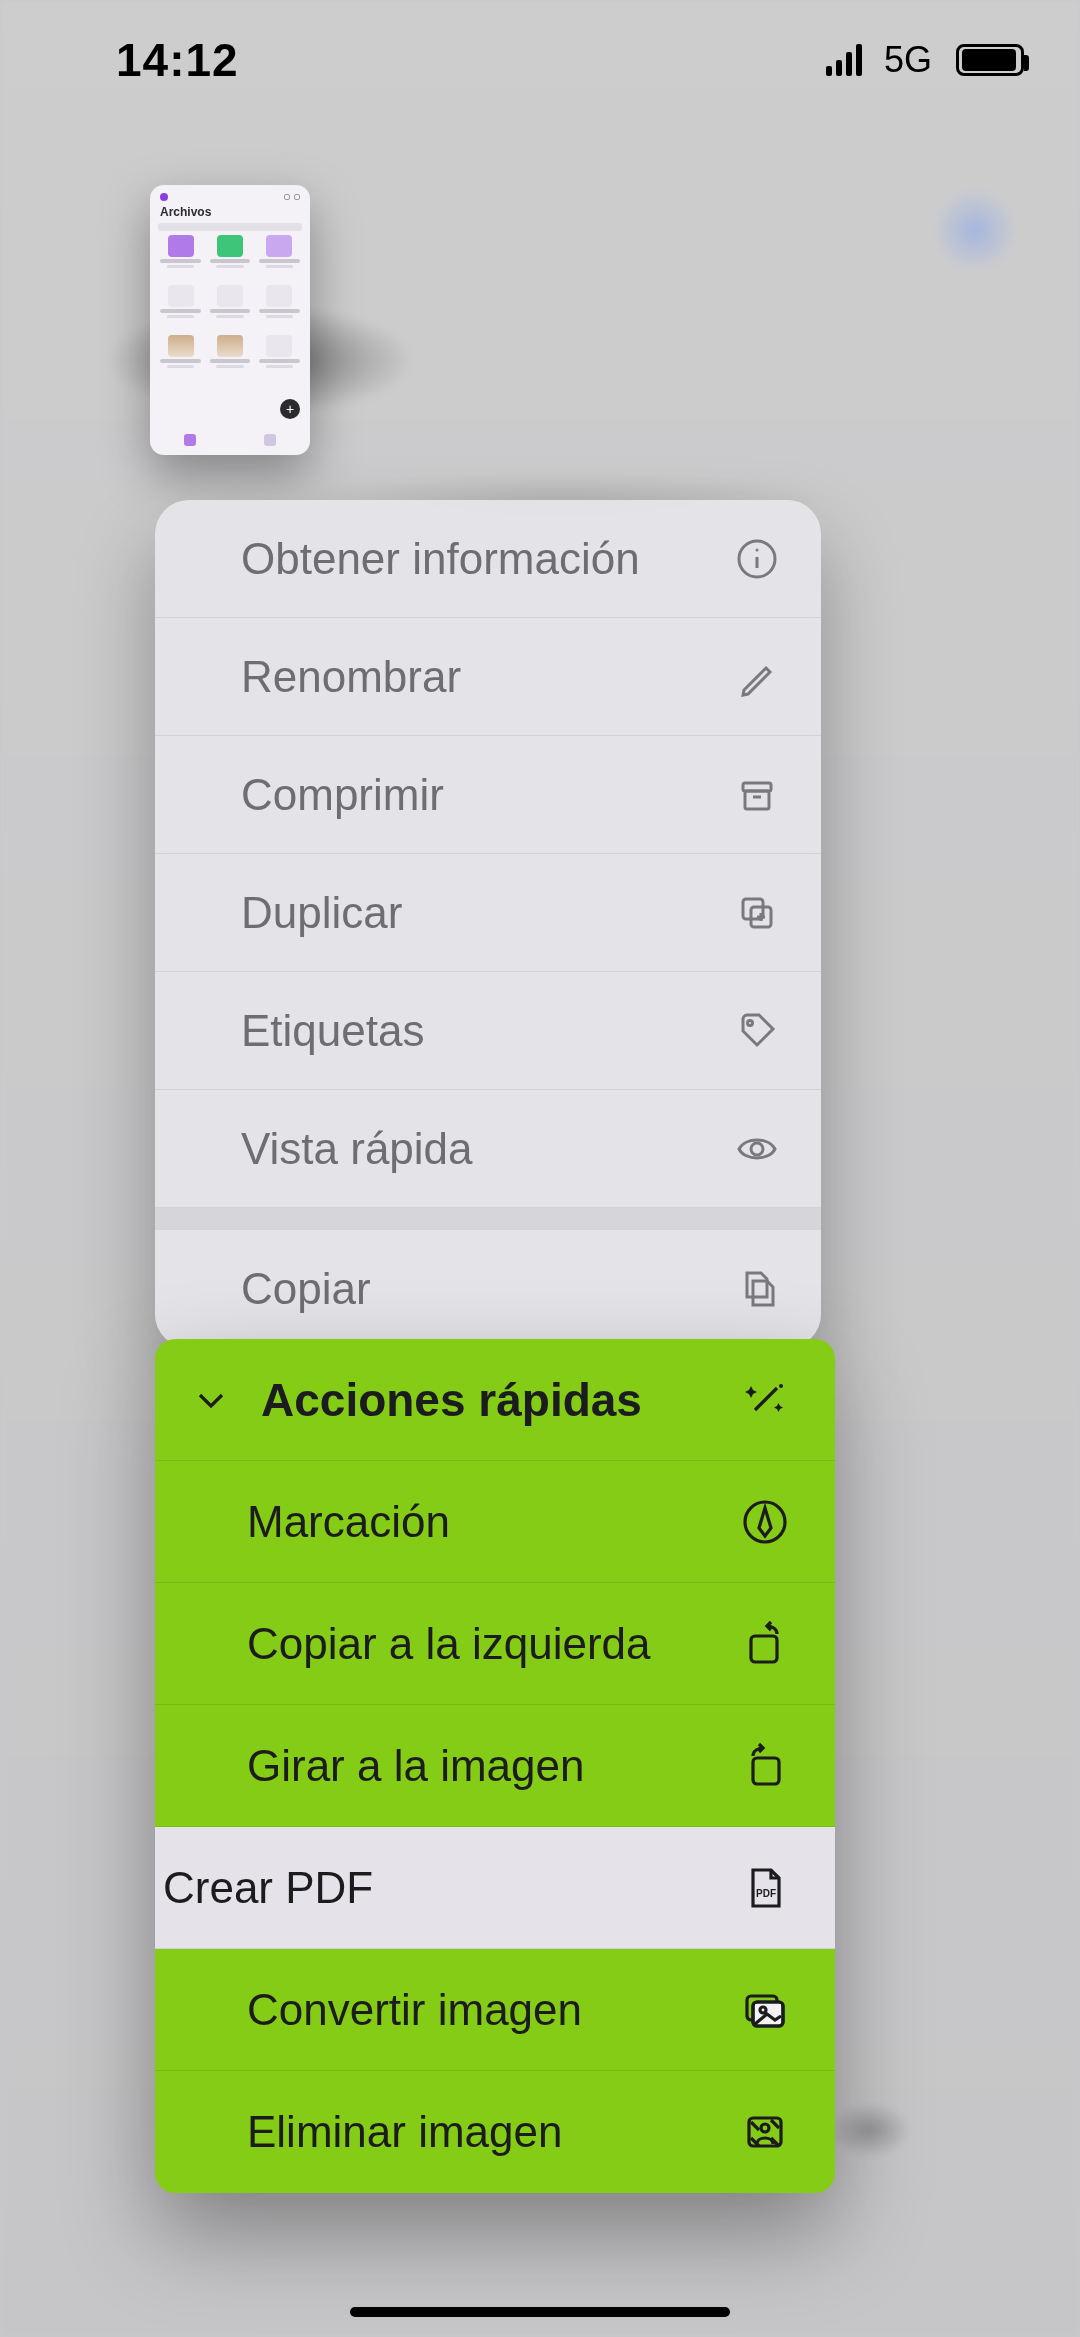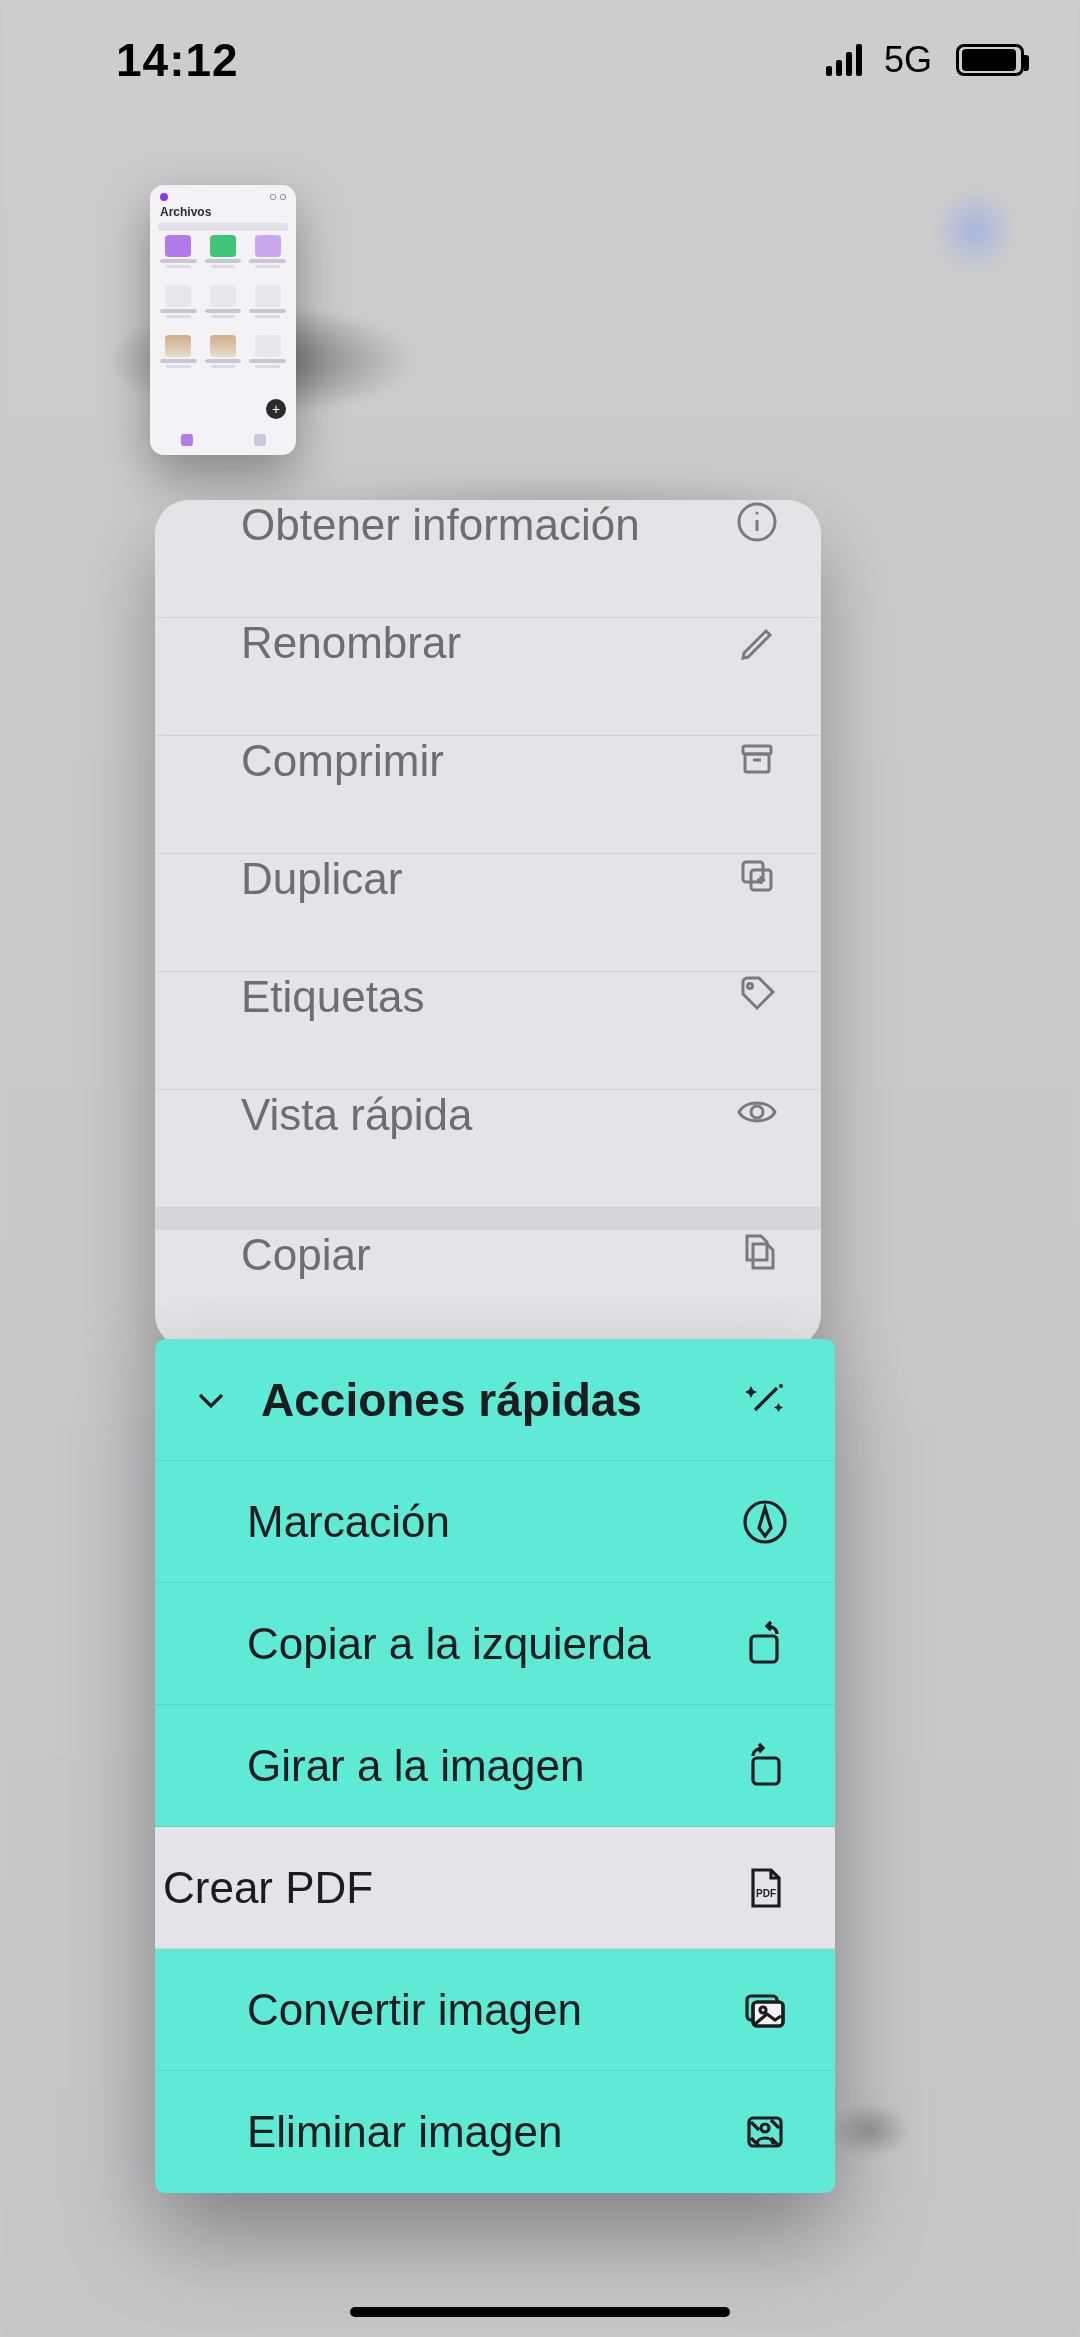--- a/index.html
+++ b/index.html
@@ -36,21 +36,21 @@
     .signal-bars span:nth-child(2){height:16px}
     .signal-bars span:nth-child(3){height:24px}
     .signal-bars span:nth-child(4){height:32px}
     .net-label { font-size: 36px; font-weight:500; margin: 0 8px 0 6px;}
     .battery { width: 68px; height: 32px; border: 3px solid #000; border-radius: 8px; position: relative; display:flex; align-items:center; }
     .battery::after { content:""; position:absolute; right:-8px; top:8px; width:5px; height:16px; background:#000; border-radius: 0 3px 3px 0;}
     .battery .fill { margin-left:3px; width: 54px; height: 22px; background:#000; border-radius:4px; }
 
     
     .thumb {
-      position:absolute; left:150px; top:185px; width:146px; height:270px;
+      position:absolute; left:150px; top:185px; width:160px; height:270px;
       background:#f4f2f6; border-radius:14px; box-shadow: 0 20px 50px rgba(0,0,0,.35);
       padding:8px; display:flex; flex-direction:column; gap:4px;
     }
     .thumb-top { display:flex; align-items:center; justify-content:space-between; padding:0 2px; }
     .thumb-dot { width:8px; height:8px; border-radius:50%; background:#8a3de6; }
     .thumb-top-icons { display:flex; gap:4px; }
     .thumb-top-icons span{ width:6px; height:6px; border:1px solid #9a97a0; border-radius:2px;}
     .thumb-title { font-size:12px; font-weight:700; color:#2b2b2d; padding-left:2px;}
     .thumb-search { height:8px; background:#e3e0e8; border-radius:3px; }
     .thumb-grid { flex:1; display:grid; grid-template-columns: repeat(3,1fr); grid-auto-rows: 46px; gap:4px; }
@@ -70,34 +70,34 @@
     
     .menu {
       position:absolute; left:155px; top:500px; width:666px;
       background: rgba(230,230,234,.92);
       border-radius: 34px;
       box-shadow: 0 40px 80px rgba(0,0,0,.3);
       overflow:hidden;
       backdrop-filter: blur(6px);
     }
     .menu .row {
-      height:118px; display:flex; justify-content:space-between;
+      height:118px; display:flex; align-items:center; justify-content:space-between;
       padding: 0 42px 0 86px;
       border-bottom: 1px solid rgba(0,0,0,.08);
       color:#6e6e72; font-size:44px; font-weight:400;
     }
     .menu .row:last-child{ border-bottom:none; }
     .menu .gap { height:22px; background: rgba(0,0,0,.06); border:none;}
     .row .icon { width:44px; height:44px; display:flex; align-items:center; justify-content:center; }
     .row svg { stroke:#7a7a7e; fill:none; stroke-width:3; }
 
     
     .menu2 {
       position:absolute; left:155px; top:1339px; width:680px;
-      background:#5eead4; border-radius: 10px;
+      background:#84cc16; border-radius: 20px;
       box-shadow: 0 40px 90px rgba(0,0,0,.35);
       overflow:hidden;
     }
     .menu2 .hrow {
       height:122px; display:flex; align-items:center; gap:26px;
       padding: 0 46px 0 32px; color:#1c1c1e; font-size:46px; font-weight:700;
       border-bottom: 1px solid rgba(0,0,0,.08);
     }
     .menu2 .hrow .spacer{ flex:1; }
     .menu2 .row2 {

